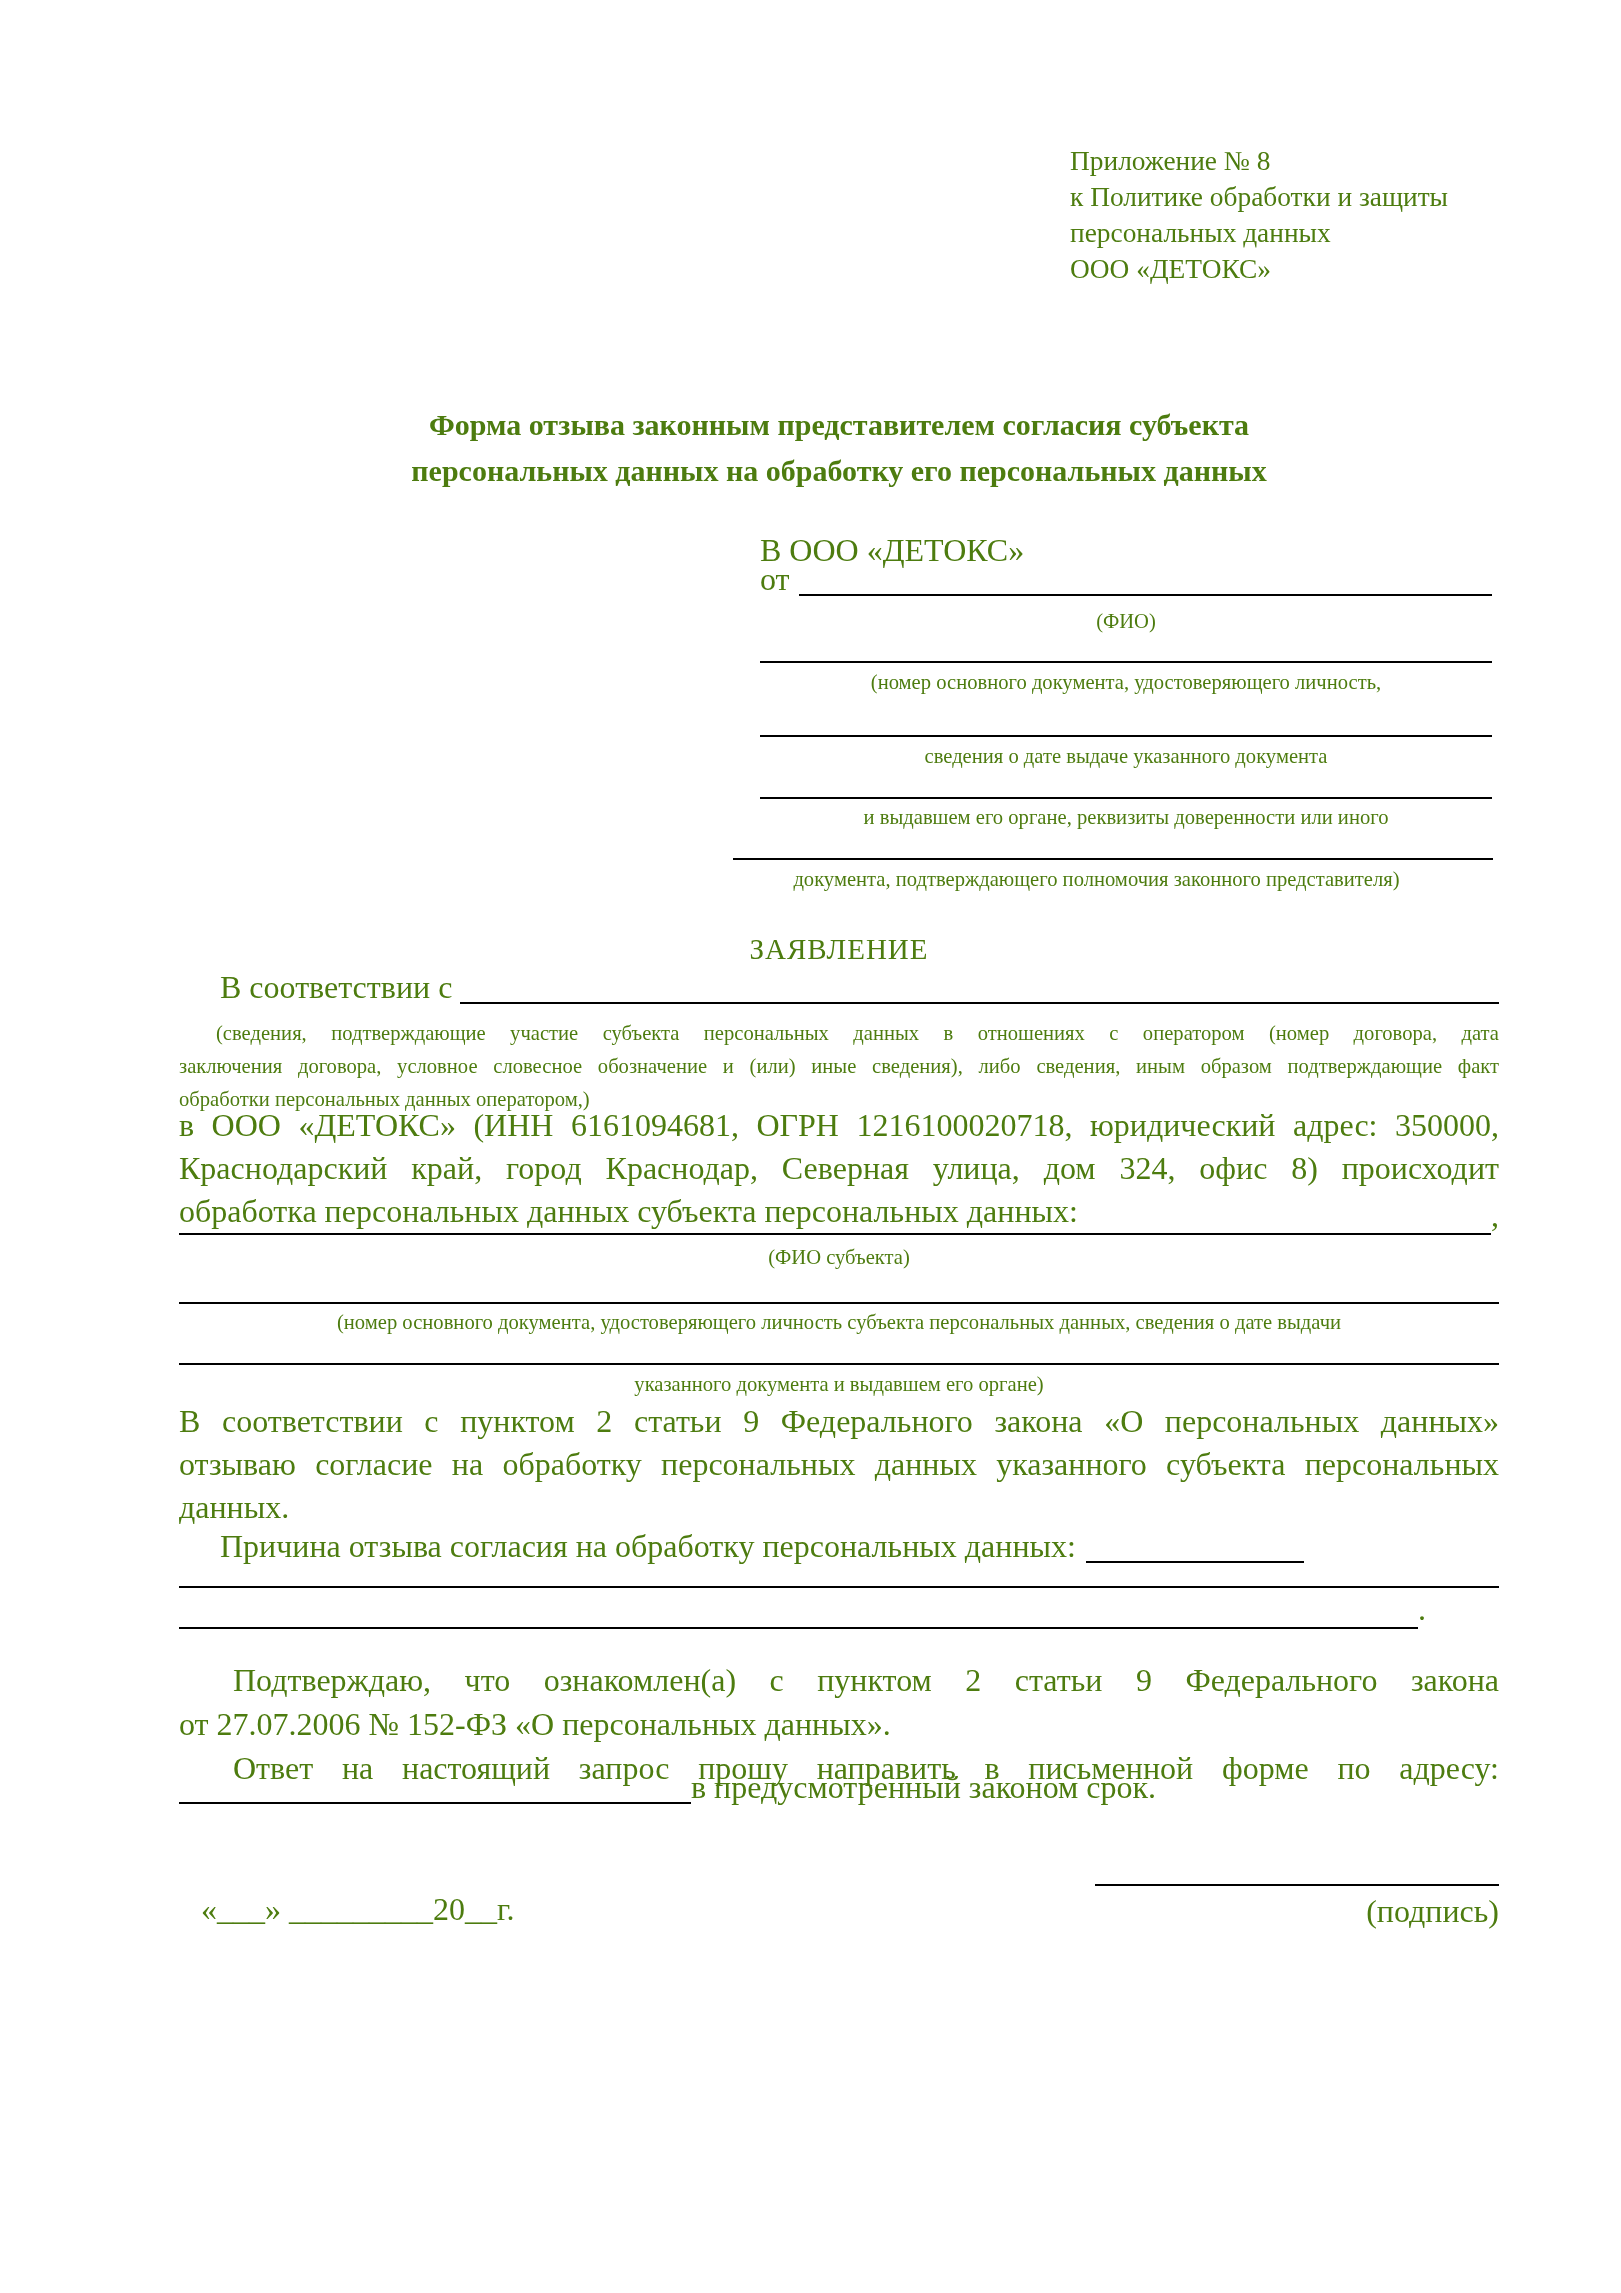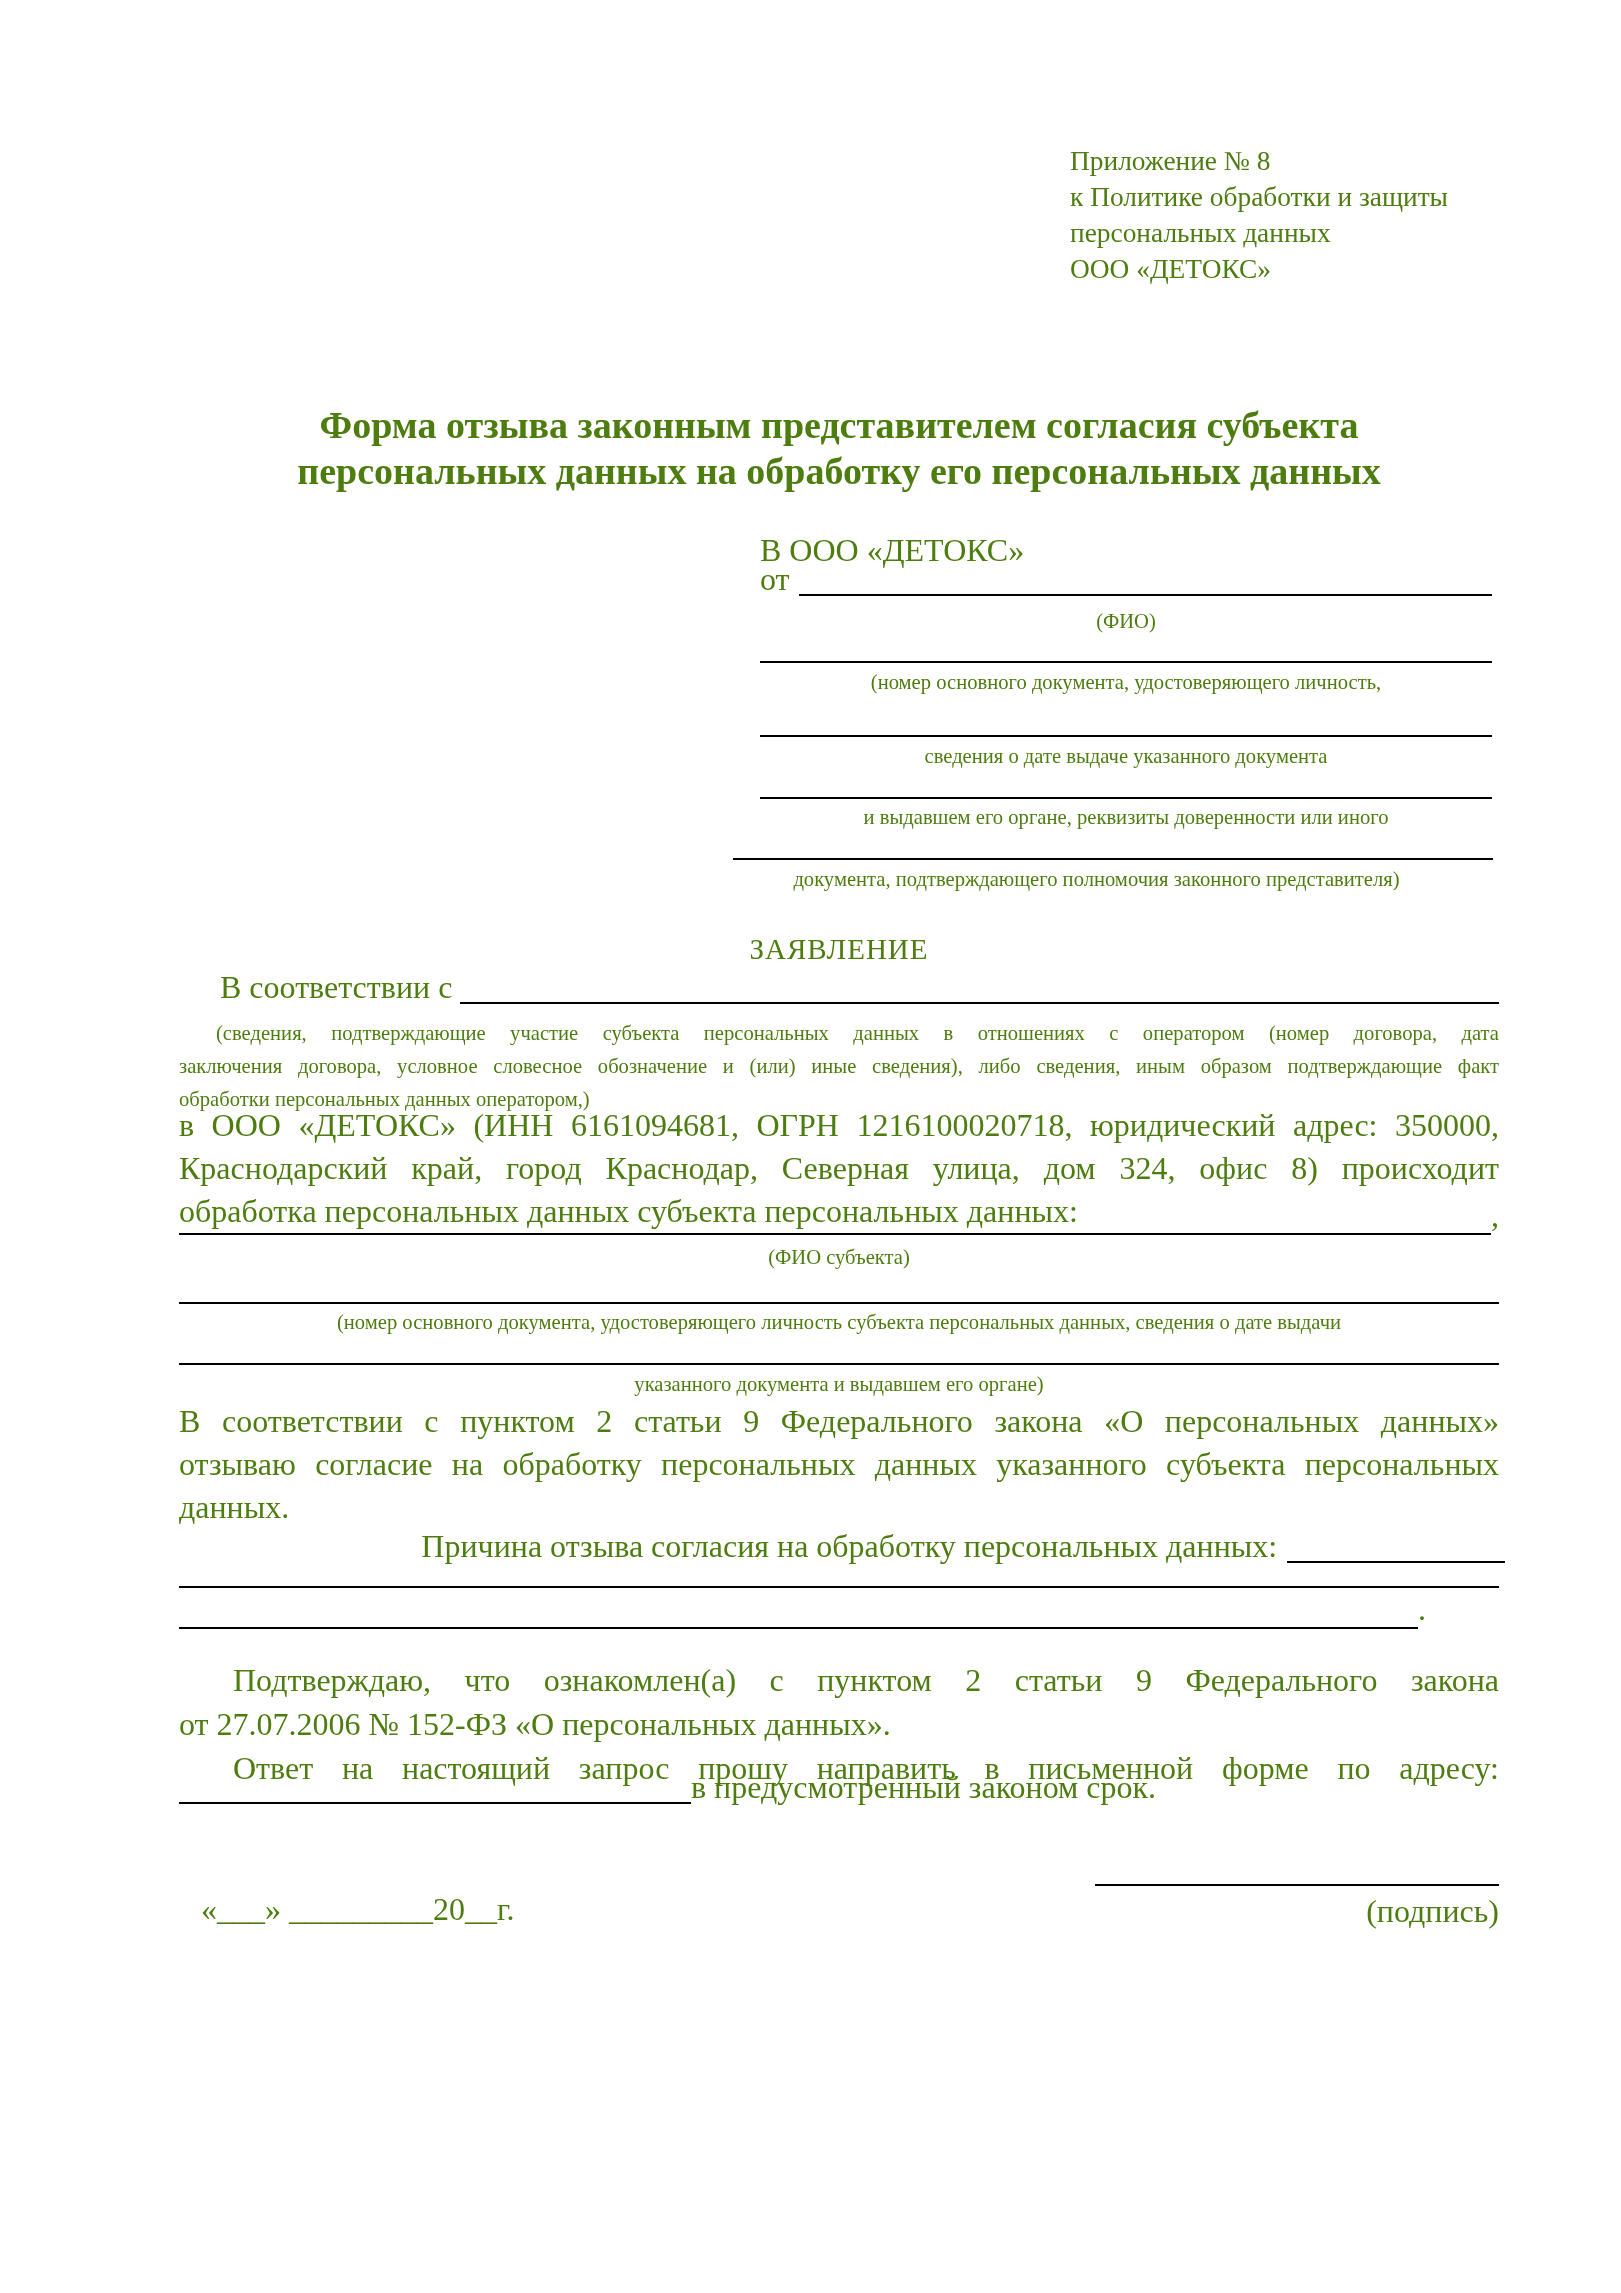--- a/index.html
+++ b/index.html
@@ -14,21 +14,21 @@
   .abs{position:absolute;}
   .body-text{font-size:32px;line-height:43px;}
   .small-text{font-size:20.6px;line-height:29px;}
   .jline{text-align:justify;text-align-last:justify;text-justify:inter-word;}
   .center{text-align:center;}
   .rule{border-bottom:2px solid #000;height:0;}
   .fill-line{flex:1 1 auto;border-bottom:2px solid #000;margin-bottom:4.9px;}
   .flex-row{display:flex;align-items:flex-end;}
   .nowrap{white-space:nowrap;}
   .appendix{font-size:27.4px;line-height:36px;}
-  .doc-title{font-size:38px;line-height:46px;font-weight:bold;text-align:center;}
+  .doc-title{font-size:30px;line-height:46px;font-weight:bold;text-align:center;}
   .statement-heading{font-size:29px;letter-spacing:1px;}
 </style>
 </head>
 <body>
 
 <div class="page">
 
   <div class="abs appendix" style="left:1070px;top:143px;width:461px;">
     <div>Приложение № 8</div>
     <div>к Политике обработки и защиты</div>
@@ -92,21 +92,21 @@
 
   <div class="abs rule" style="left:179px;top:1363px;width:1320px;"></div>
   <div class="abs small-text center" style="left:179px;top:1370px;width:1320px;">указанного документа и выдавшем его органе)</div>
 
   <div class="abs body-text" style="left:179px;top:1400px;width:1320px;">
     <div class="jline">В соответствии с пунктом 2 статьи 9 Федерального закона «О персональных данных»</div>
     <div class="jline">отзываю согласие на обработку персональных данных указанного субъекта персональных</div>
     <div>данных.</div>
   </div>
 
-  <div class="abs flex-row" style="left:185px;top:1531px;width:1320px;height:37px;padding-left:41px;box-sizing:border-box;justify-content:flex-end;">
+  <div class="abs flex-row" style="left:179px;top:1531px;width:1320px;height:37px;padding-left:41px;box-sizing:border-box;">
     <span class="body-text nowrap" style="margin-right:9.8px;">Причина отзыва согласия на обработку персональных данных:</span>
     <span style="width:218px;border-bottom:2px solid #000;margin-bottom:4.9px;"></span>
   </div>
 
   <div class="abs rule" style="left:179px;top:1586px;width:1320px;"></div>
   <div class="abs flex-row" style="left:179px;top:1604px;width:1320px;height:27.4px;">
     <span style="width:1239px;border-bottom:2px solid #000;margin-bottom:2px;"></span>
     <span class="body-text nowrap">.</span>
   </div>
 

